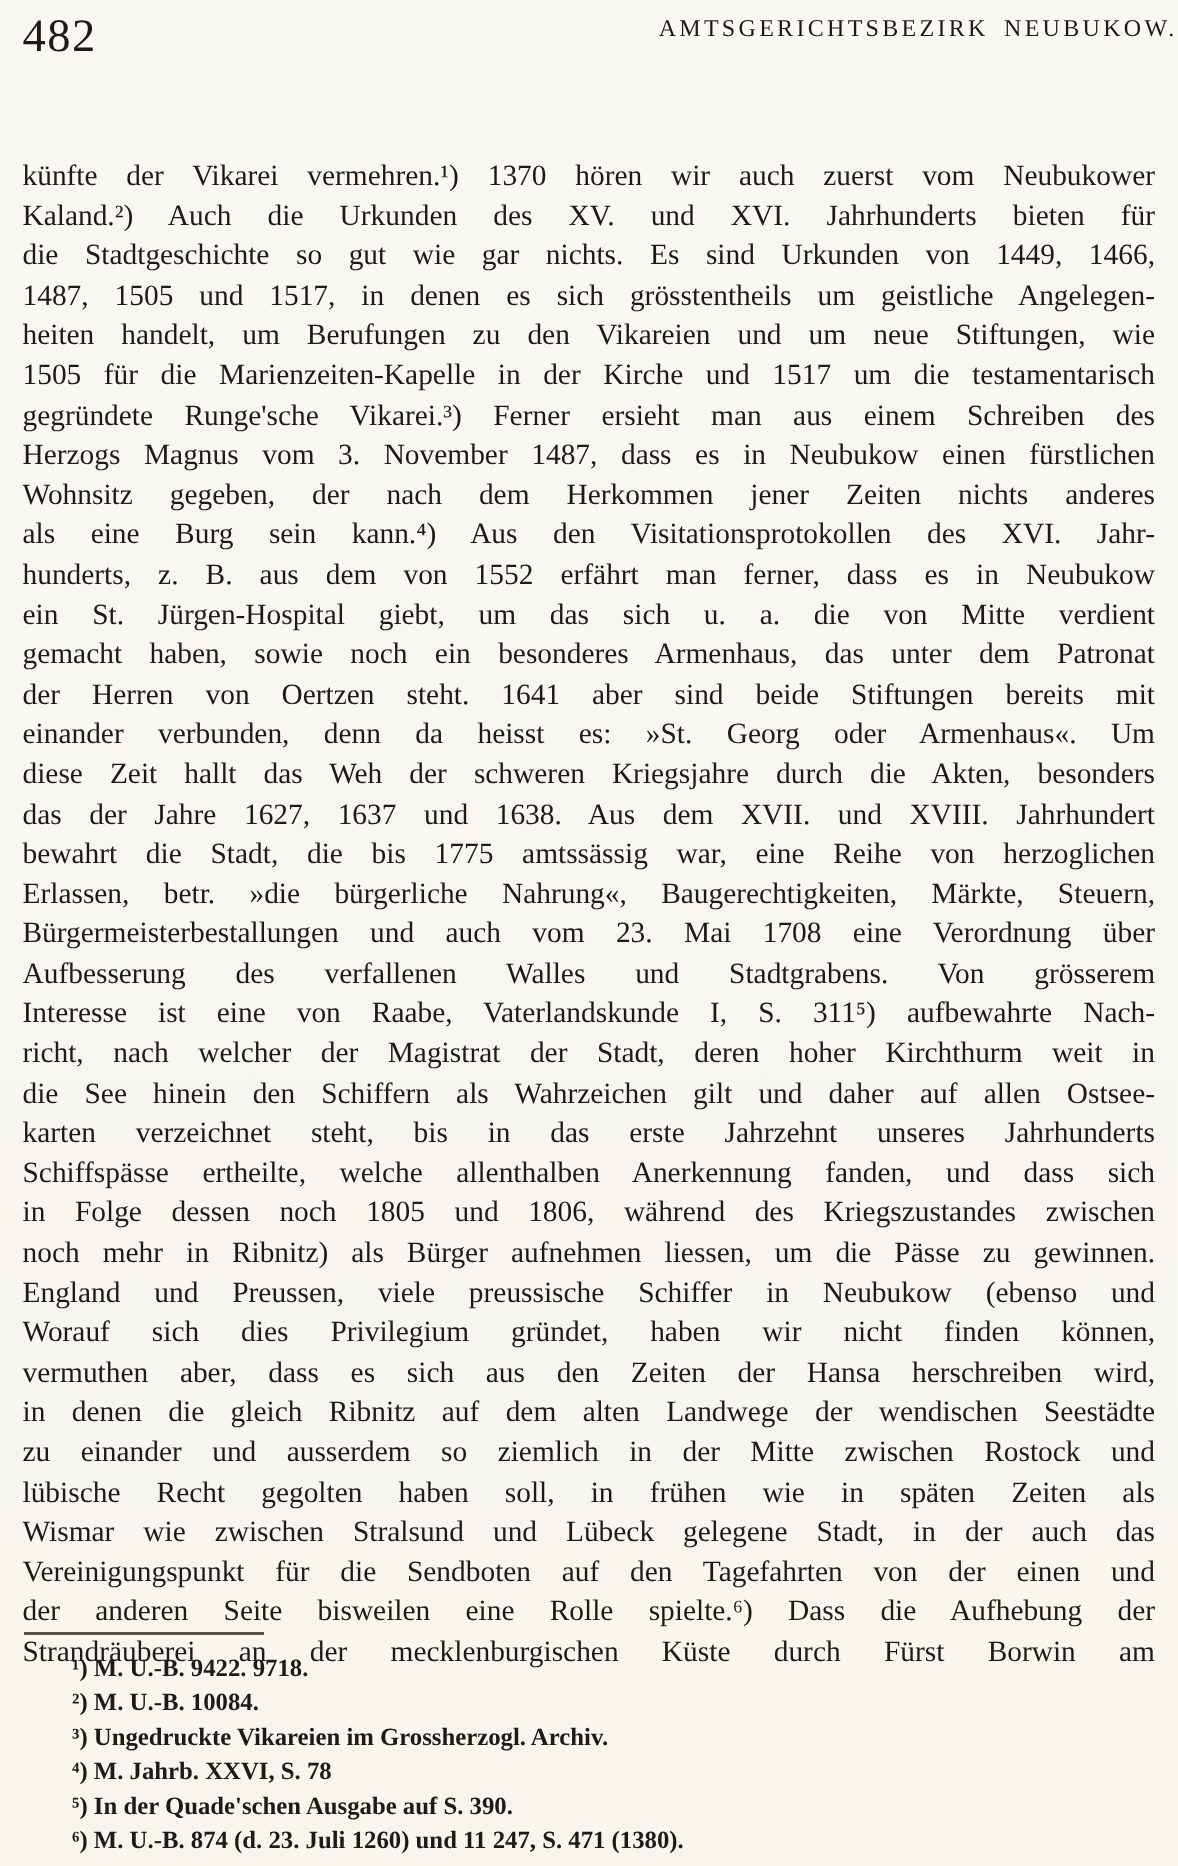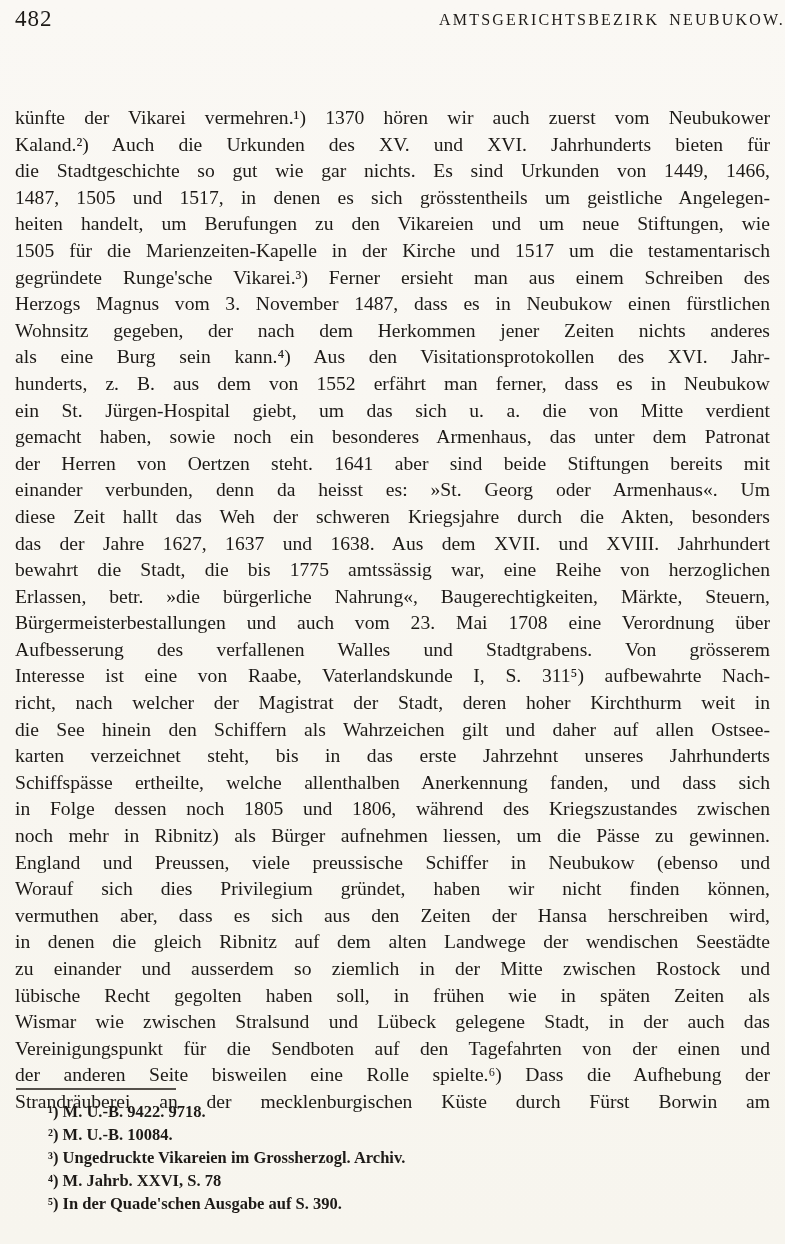--- a/index.html
+++ b/index.html
@@ -17,21 +17,21 @@
   }
   .page {
     position: absolute;
     inset: 0;
     background: linear-gradient(180deg, #faf8f4 0%, #f8f6f0 60%, #f7f5ee 100%);
   }
   .pagenum {
     position: absolute;
     left: 15px;
     top: 6px;
-    font-size: 23px;
+    font-size: 31px;
     letter-spacing: 1px;
   }
   .running-title {
     position: absolute;
     left: 0;
     right: 0;
     top: 11px;
     text-align: right;
     font-size: 16px;
     letter-spacing: 2.2px;
@@ -127,15 +127,16 @@
     </div>
 
   <div class="fn-rule"></div>
 
   <div class="footnotes">
       <div class="fn-line">¹) M. U.-B. 9422. 9718.</div>
       <div class="fn-line">²) M. U.-B. 10084.</div>
       <div class="fn-line">³) Ungedruckte Vikareien im Grossherzogl. Archiv.</div>
       <div class="fn-line">⁴) M. Jahrb. XXVI, S. 78</div>
       <div class="fn-line">⁵) In der Quade'schen Ausgabe auf S. 390.</div>
+      <div class="fn-line">⁶) M. U.-B. 874 (d. 23. Juli 1260) und 11 247, S. 471 (1380).</div>
     </div>
 
 </div>
 
 </body></html>

